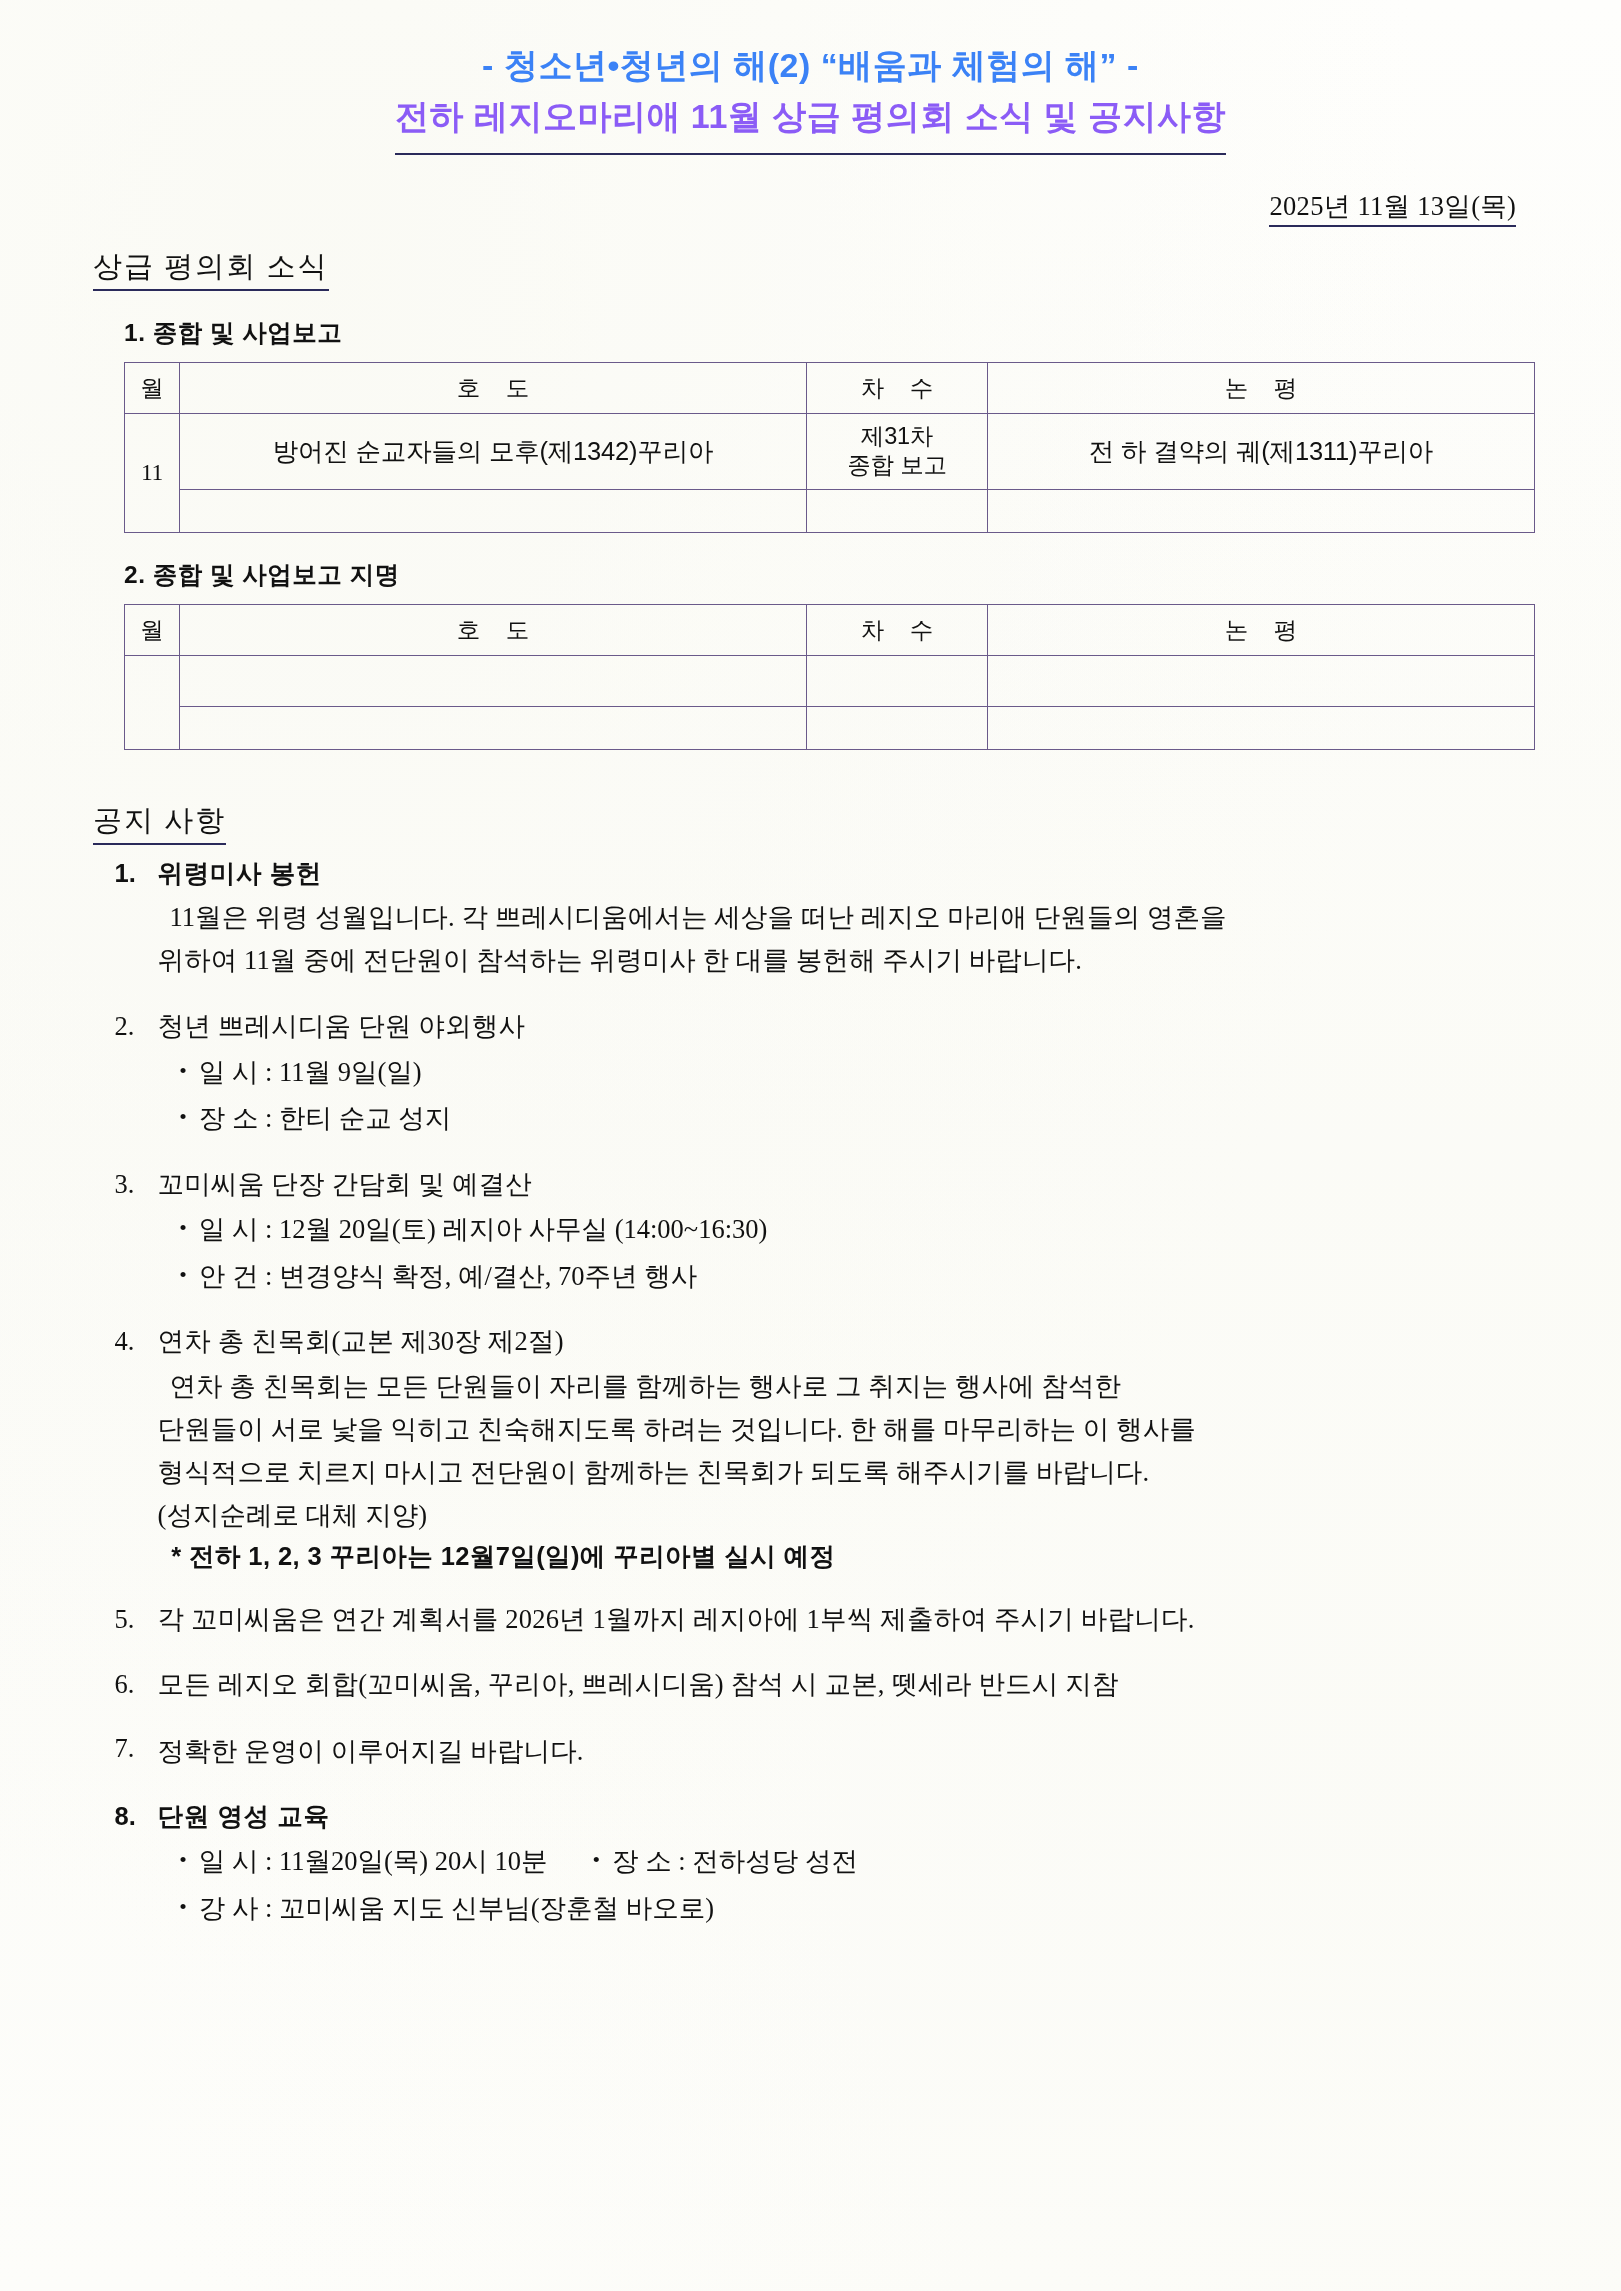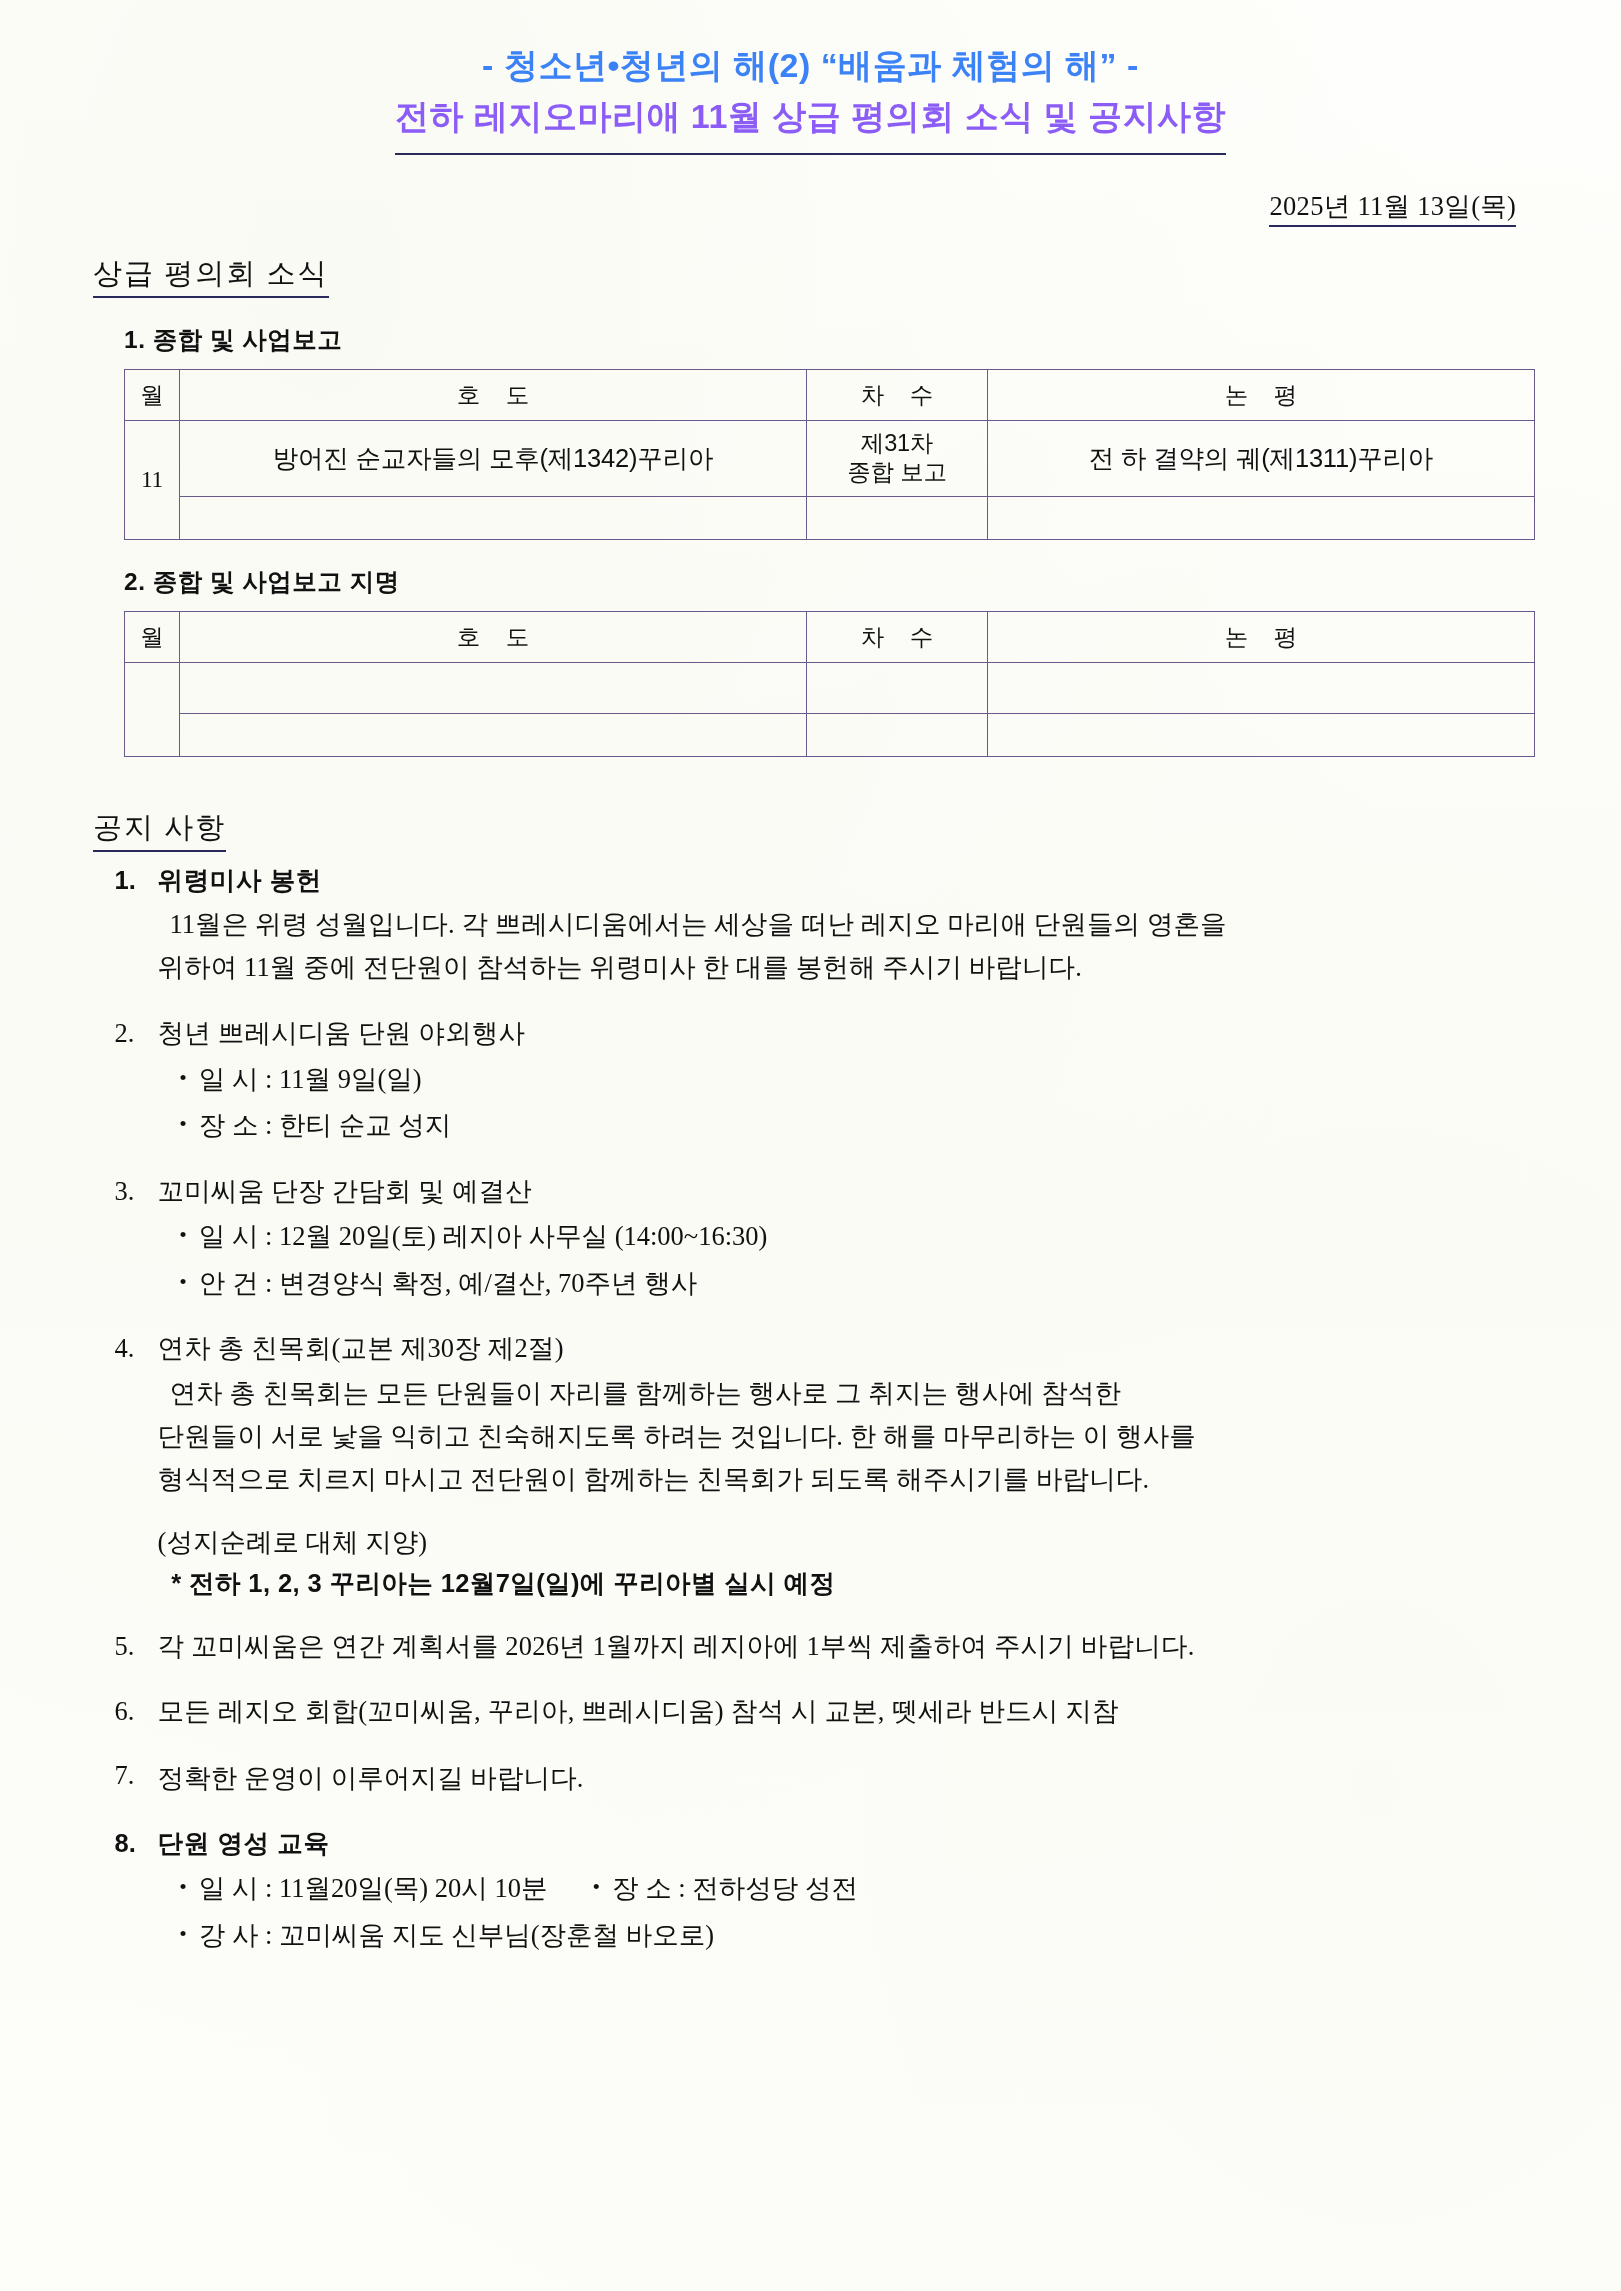--- a/index.html
+++ b/index.html
@@ -71,21 +71,21 @@
     display: inline-block;
     font-size: 26.5px;
     font-weight: 400;
     letter-spacing: 0.3px;
     border-bottom: 2px solid #2a2a5a;
     padding-bottom: 1px;
   }
 
   
   .section-head {
-    margin-top: 27px;
+    margin-top: 20px;
     margin-bottom: 9.8px;
   }
   .section-head .sh-text {
     display: inline-block;
     font-size: 29px;
     letter-spacing: 2px;
     border-bottom: 2.2px solid #2a2a5a;
     padding-bottom: 2px;
   }
   .section-head.notices {
@@ -221,21 +221,21 @@
     font-family: "Liberation Sans", "DejaVu Sans", sans-serif;
     font-weight: 700;
     font-size: 25.5px;
     letter-spacing: 0.4px;
     margin-top: 4px;
     padding-left: 13.7px;
   }
   .n-sub {
     font-size: 26.5px;
     line-height: 1.5;
-    margin-top: 22px;
+    margin-top: 2px;
   }
 </style>
 </head>
 <body>
 
 <div class="page">
   <div class="paper-noise"></div>
 
   <div class="content">
 

